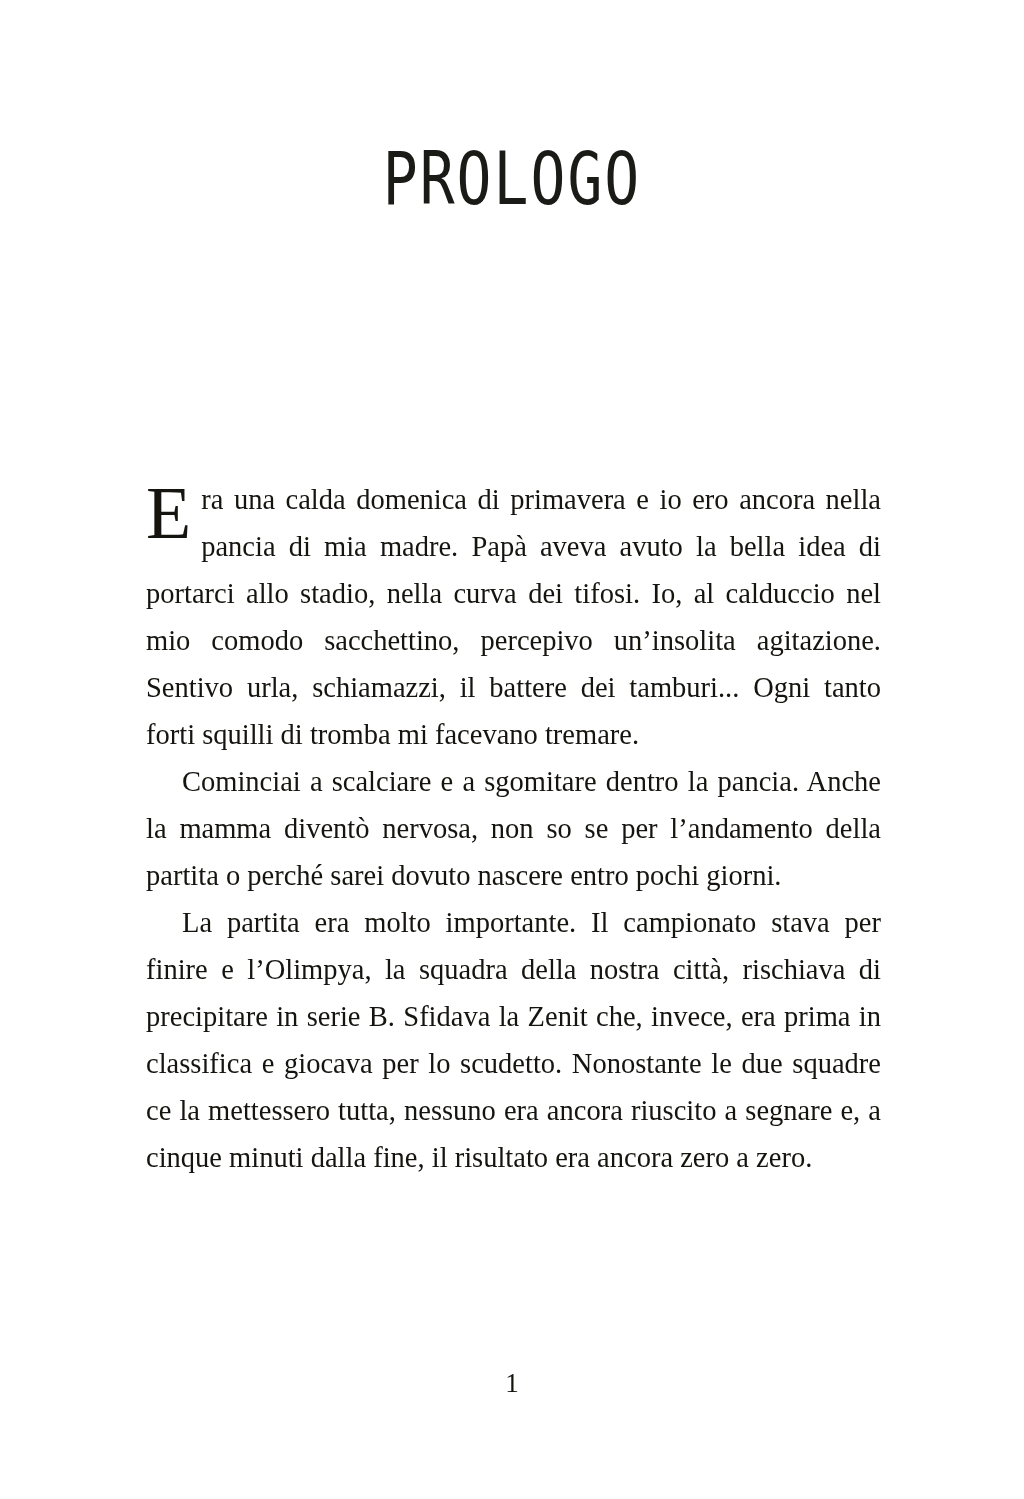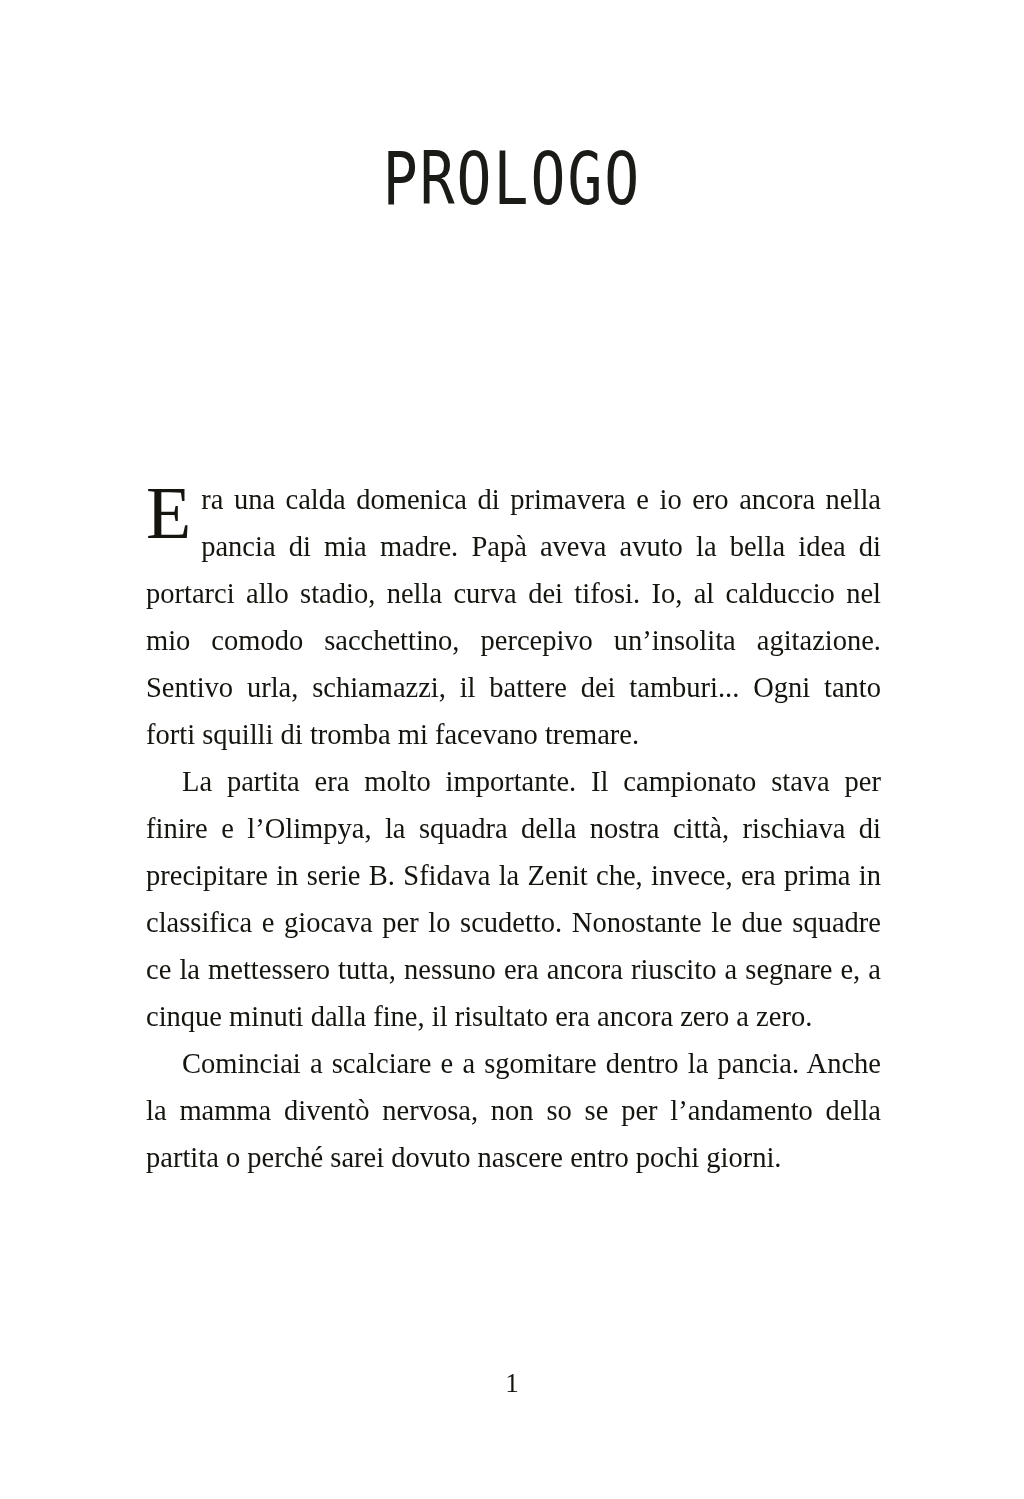--- a/index.html
+++ b/index.html
@@ -79,24 +79,24 @@
 
   <div class="chapter-title">PROLOGO</div>
 
   <div class="body-text">
 
     <p class="dropcap-para">
       <span class="dropcap">E</span><span>ra una calda domenica di primavera e io ero ancora nella pancia di mia madre. Papà aveva avuto la bella idea di portarci allo stadio, nella curva dei tifosi. Io, al calduccio nel mio comodo sacchettino, percepivo un’insolita agitazione. Sentivo urla, schiamazzi, il battere dei tamburi... Ogni tanto forti squilli di tromba mi facevano tremare.</span>
     </p>
 
     <p class="para-indent">
-      <span>La partita era molto importante. Il campionato stava per finire e l’Olimpya, la squadra della nostra città, rischiava di precipitare in serie B. Sfidava la Zenit che, invece, era prima in classifica e giocava per lo scudetto. Nonostante le due squadre ce la mettessero tutta, nessuno era ancora riuscito a segnare e, a cinque minuti dalla fine, il risultato era ancora zero a zero.</span>
+      <span>Cominciai a scalciare e a sgomitare dentro la pancia. Anche la mamma diventò nervosa, non so se per l’andamento della partita o perché sarei dovuto nascere entro pochi giorni.</span>
     </p>
 
     <p class="para-indent">
-      <span>Cominciai a scalciare e a sgomitare dentro la pancia. Anche la mamma diventò nervosa, non so se per l’andamento della partita o perché sarei dovuto nascere entro pochi giorni.</span>
+      <span>La partita era molto importante. Il campionato stava per finire e l’Olimpya, la squadra della nostra città, rischiava di precipitare in serie B. Sfidava la Zenit che, invece, era prima in classifica e giocava per lo scudetto. Nonostante le due squadre ce la mettessero tutta, nessuno era ancora riuscito a segnare e, a cinque minuti dalla fine, il risultato era ancora zero a zero.</span>
     </p>
 
   </div>
 
   <div class="page-number">1</div>
 
 </div>
 
 </body></html>

